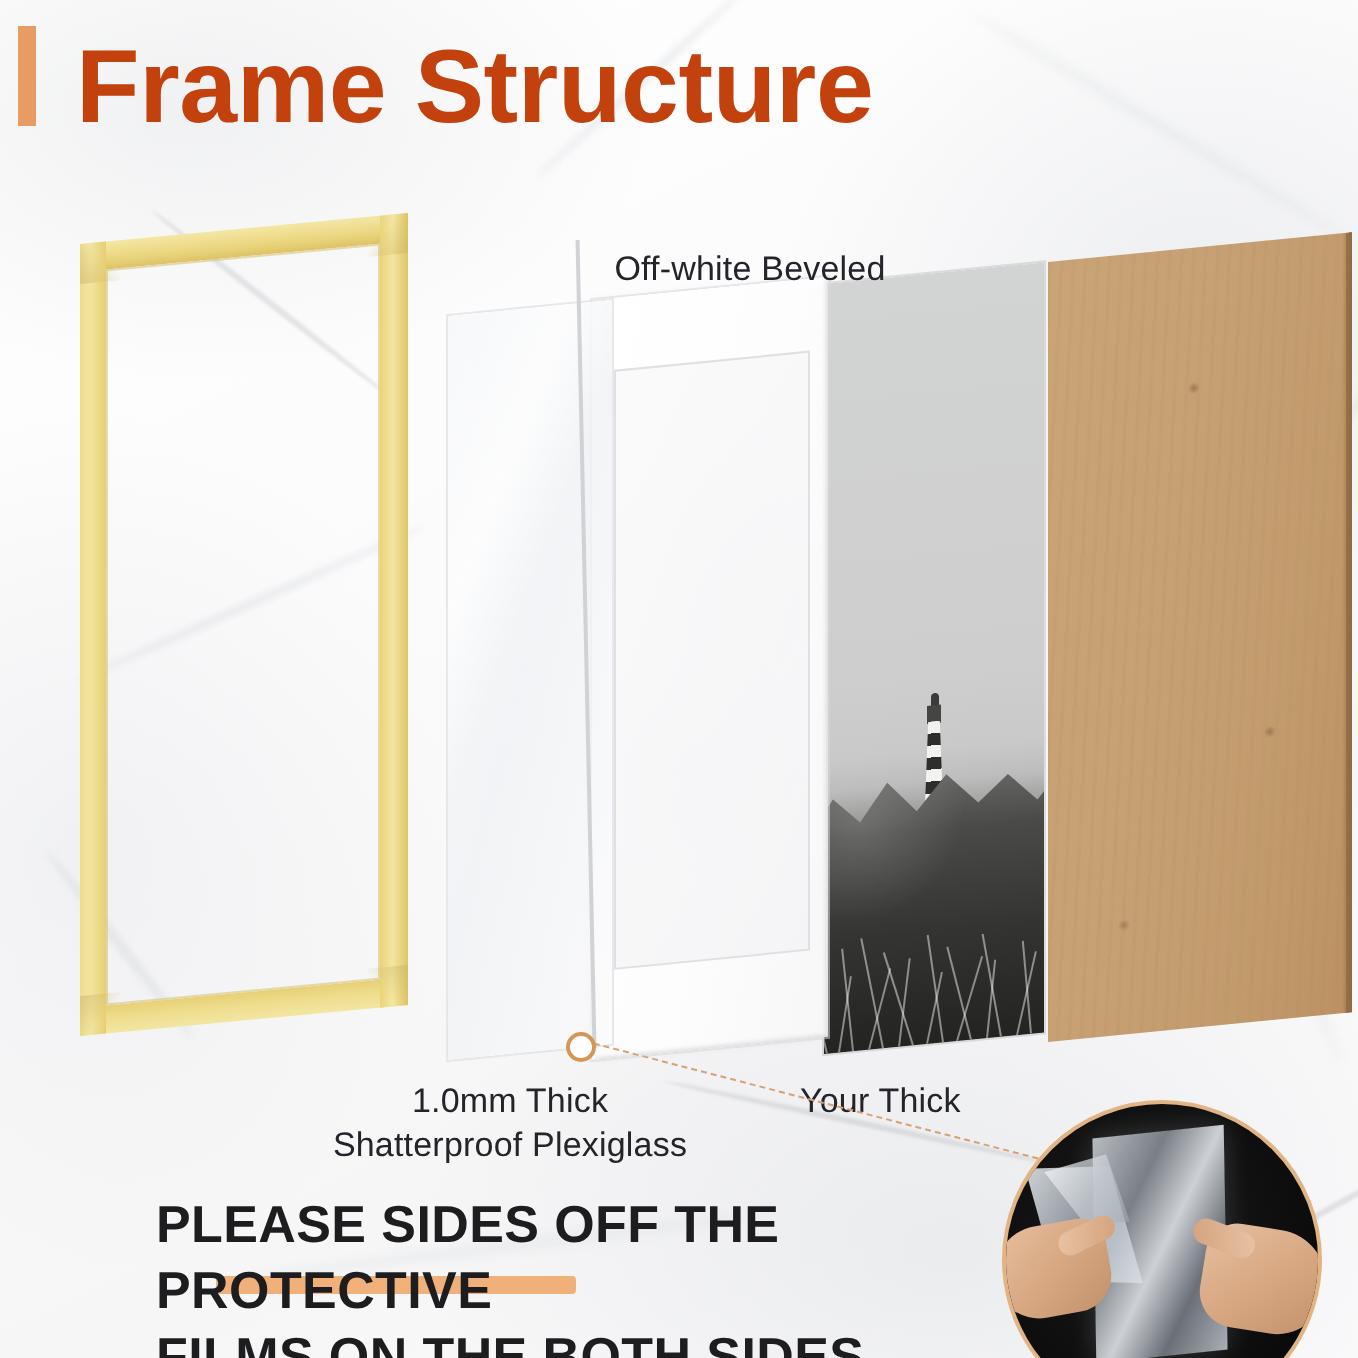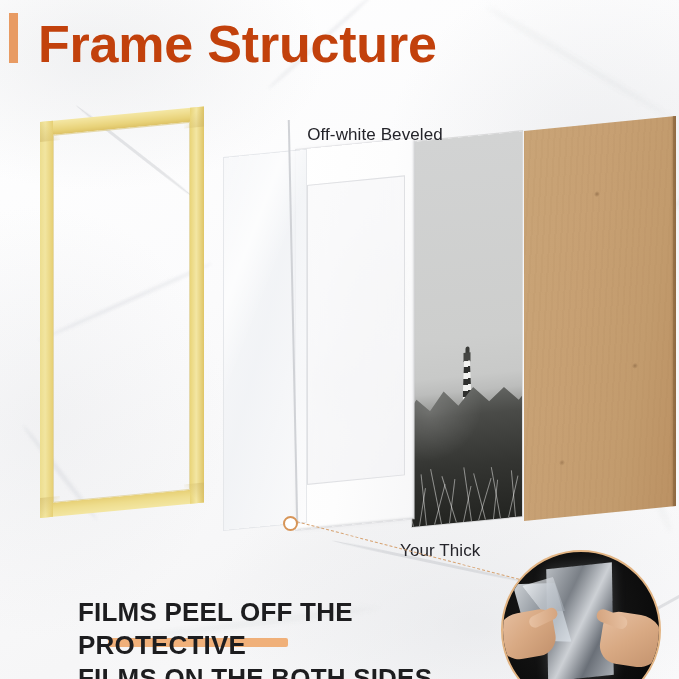--- a/index.html
+++ b/index.html
@@ -412,36 +412,40 @@
     <div class="frame-rail rail-right"></div>
     <div class="miter tl"></div>
     <div class="miter tr"></div>
     <div class="miter bl"></div>
     <div class="miter br"></div>
   </div>
 
   <div class="lbl" id="label-mat">
     <div>Off-white Beveled</div>
   </div>
+  <div class="lbl" id="label-plexi">
+    <div>1.0mm Thick</div>
+    <div>Shatterproof Plexiglass</div>
+  </div>
   <div class="lbl" id="label-print">Your Thick</div>
 
   <div id="callout-line"></div>
   <div id="callout-dot"></div>
 
   <div id="peel-photo">
     <div class="film-sheet"></div>
     <div class="film-peel"></div>
     <div class="film-fold"></div>
     <div class="hand hand-left">
         <div class="finger"></div>
       </div>
     <div class="hand hand-right">
         <div class="finger"></div>
       </div>
   </div>
 
   <div id="notice-underline"></div>
   <div id="notice">
-    <div>FILMS PEEL OFF THE PROTECTIVE</div>
+    <div>PLEASE SIDES OFF THE PROTECTIVE</div>
     <div><span>FILMS ON THE </span><span class="line2">BOTH SIDES</span></div>
   </div>
 
 </div>
 
 </body></html>

